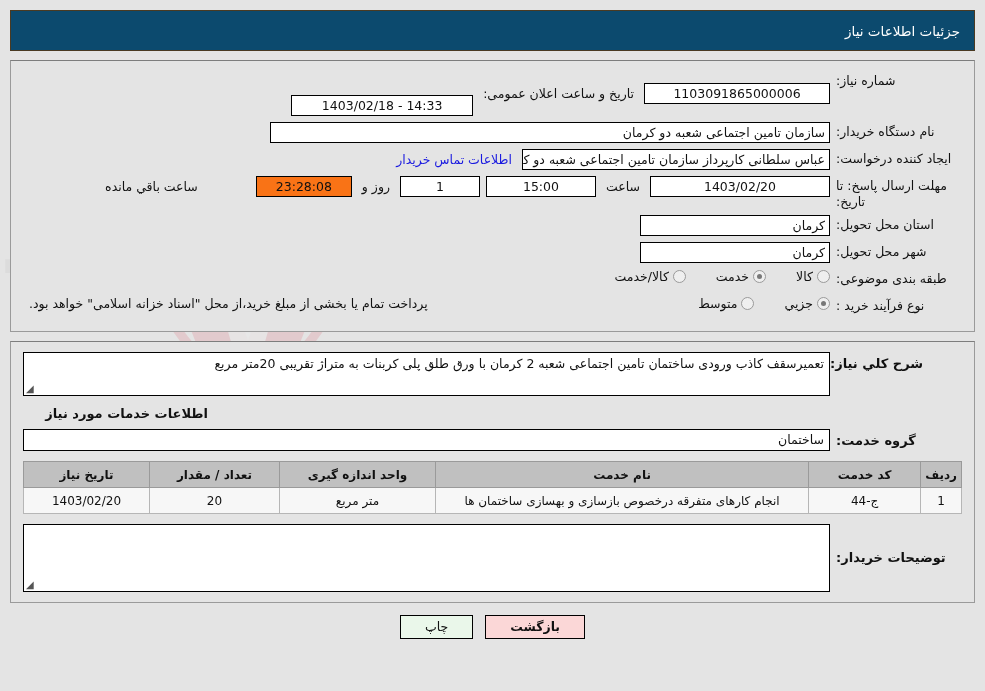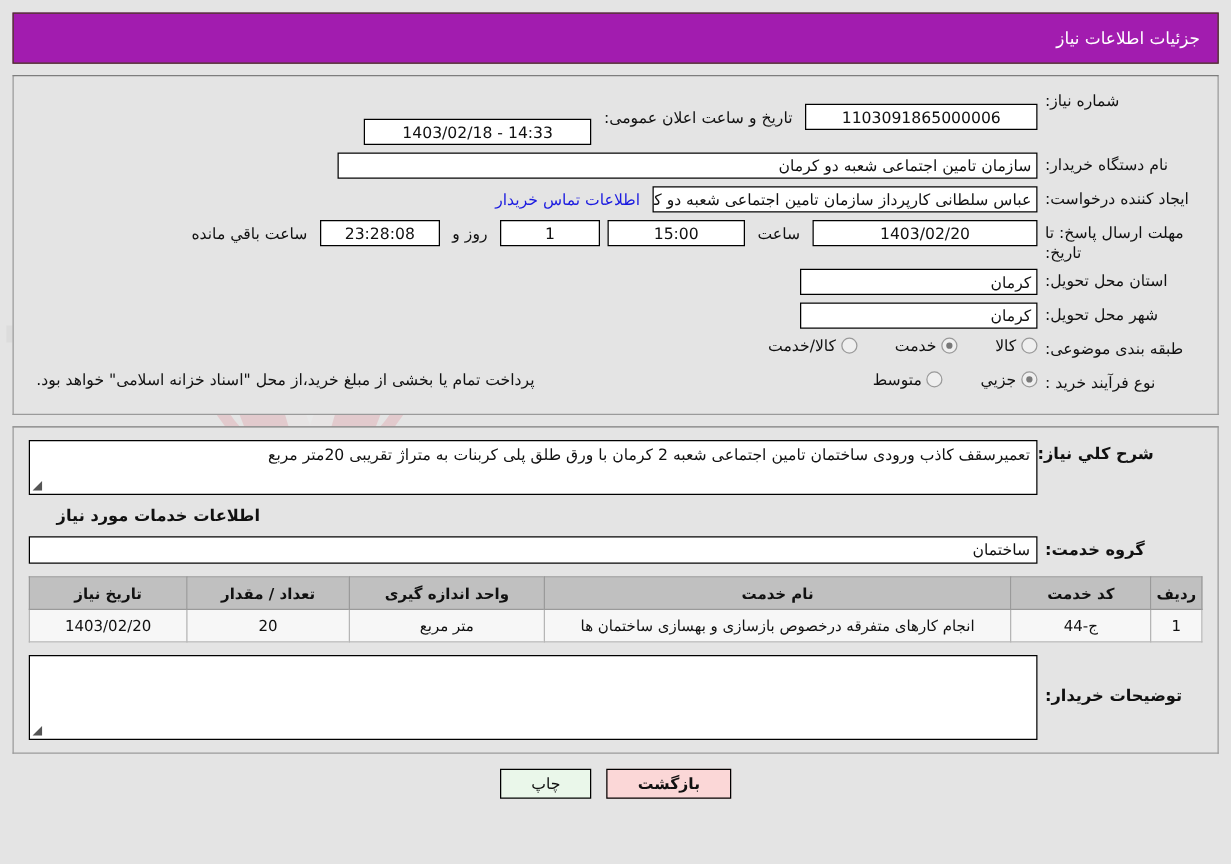--- a/index.html
+++ b/index.html
@@ -27,21 +27,21 @@
     justify-content: center;
   }
   .watermark svg { opacity: 1; }
 
   .layer { position: relative; z-index: 2; }
 
   
   .titlebar {
     margin: 10px 10px 0 10px;
     height: 41px;
-    background: #a21caf;
+    background: #0c4a6e;
     border: 1px solid #4a3a22;
     display: flex;
     align-items: center;
     justify-content: flex-start;
     padding: 0 14px;
   }
   .titlebar .title {
     color: #ffffff;
     font-size: 13.5px;
     font-weight: normal;
@@ -90,21 +90,21 @@
     line-height: 19px;
     font-size: 12.5px;
     color: #111;
     padding: 0 4px;
     text-align: center;
     font-family: "DejaVu Sans", "Liberation Sans", sans-serif;
     white-space: nowrap;
     overflow: hidden;
   }
   .inp.rtl-text { text-align: right; }
-  .inp.cream { background: #ffffff; }
+  .inp.cream { background: #f97316; margin-left: 48px; }
 
   .w-need    { width: 186px; }
   .w-org     { width: 560px; }
   .w-creator { width: 308px; }
   .w-date    { width: 180px; }
   .w-time    { width: 110px; }
   .w-days    { width: 80px; }
   .w-clock   { width: 96px; }
   .w-ann     { width: 182px; margin-top: 24px; }
   .w-prov    { width: 190px; }

